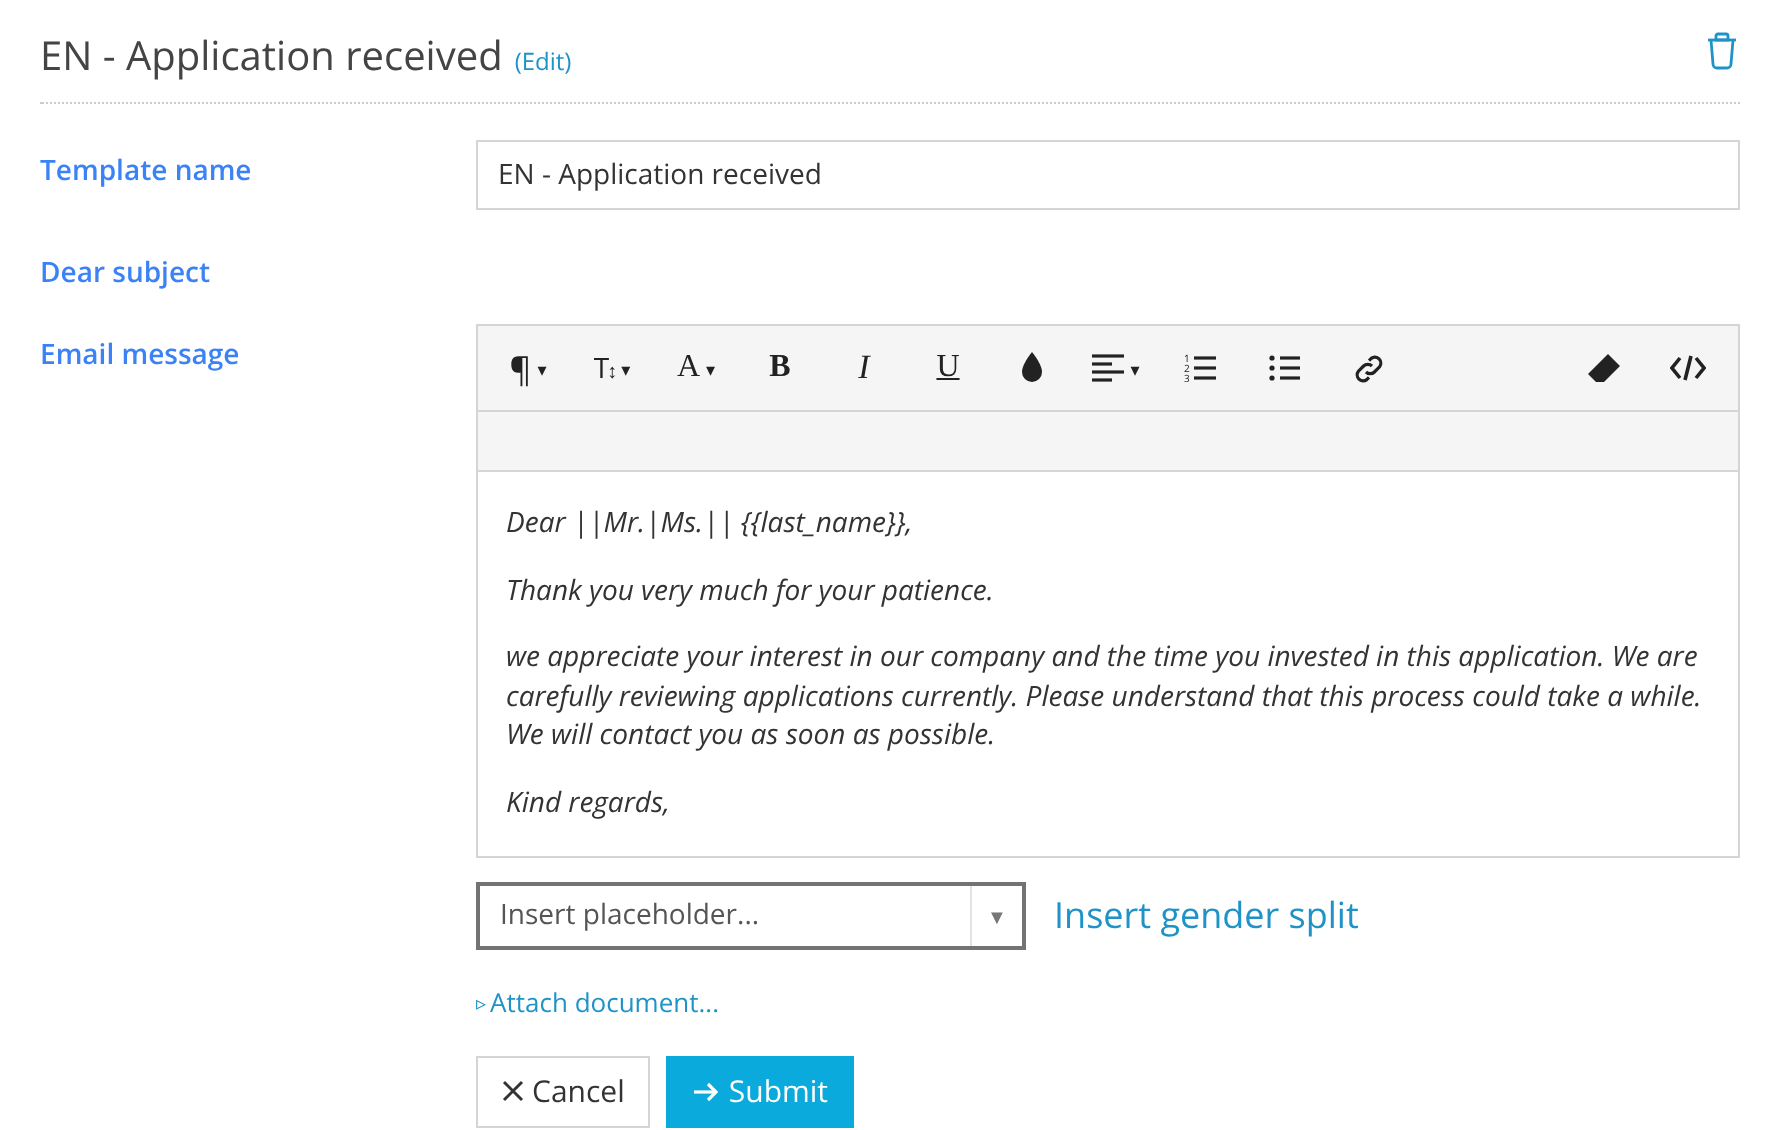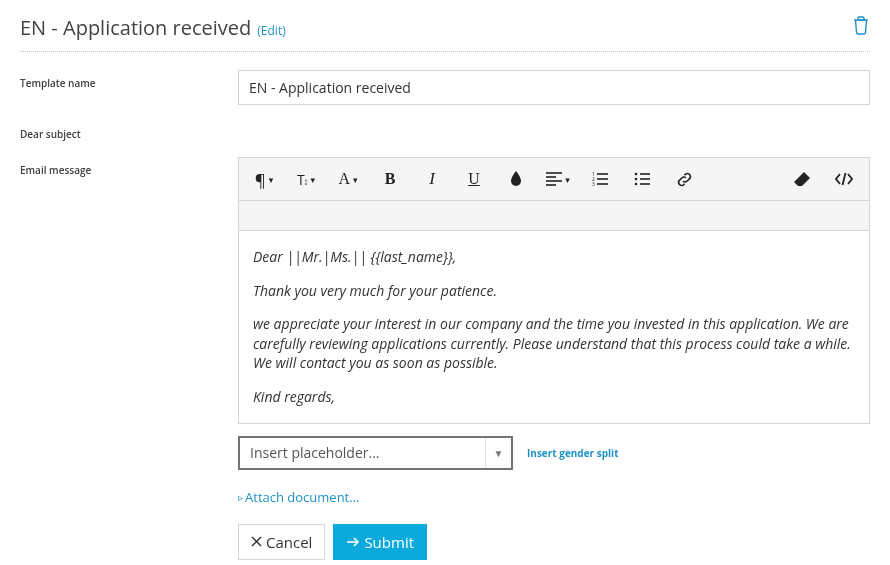--- a/index.html
+++ b/index.html
@@ -41,23 +41,23 @@
     display: inline-flex;
     align-items: center;
   }
   .form-row {
     display: flex;
     margin-bottom: 16px;
   }
   .form-row .label {
     width: 218px;
     flex-shrink: 0;
-    color: #404040;
+    color: #3b82f6;
     font-weight: 600;
-    font-size: 10px;
+    font-size: 14px;
     padding-top: 6px;
   }
   .form-row .control {
     flex: 1;
   }
   .text-input {
     width: 100%;
     padding: 7px 10px;
     font-size: 14px;
     border: 1px solid #d5d5d5;
@@ -133,22 +133,21 @@
     border-left: 1px solid #e2e2e2;
     display: flex;
     align-items: center;
     justify-content: center;
     font-size: 10px;
     color: #777;
   }
   .link-blue {
     color: #1f93c7;
     cursor: pointer;
-    font-size: 10px;
-    font-weight: bold;
+    font-size: 18px;
   }
   .attach-row {
     margin-top: 16px;
   }
   .attach-link {
     color: #1f93c7;
     cursor: pointer;
     font-size: 13px;
     display: inline-flex;
     align-items: center;

